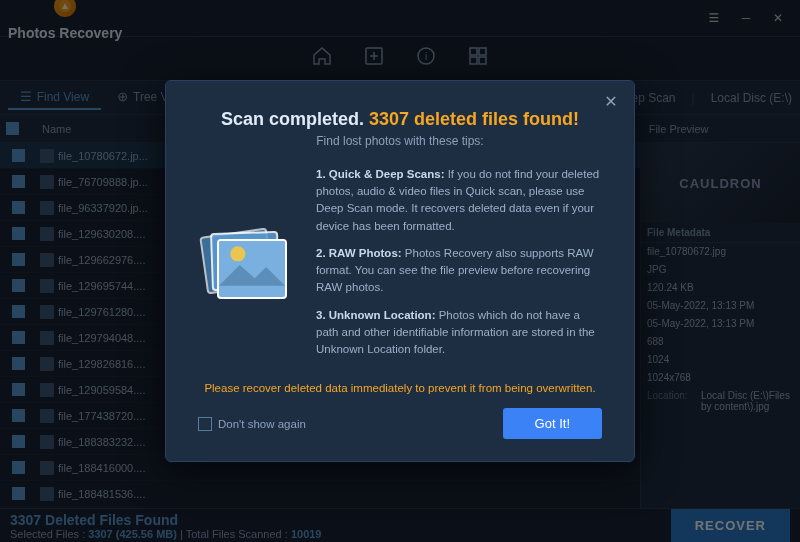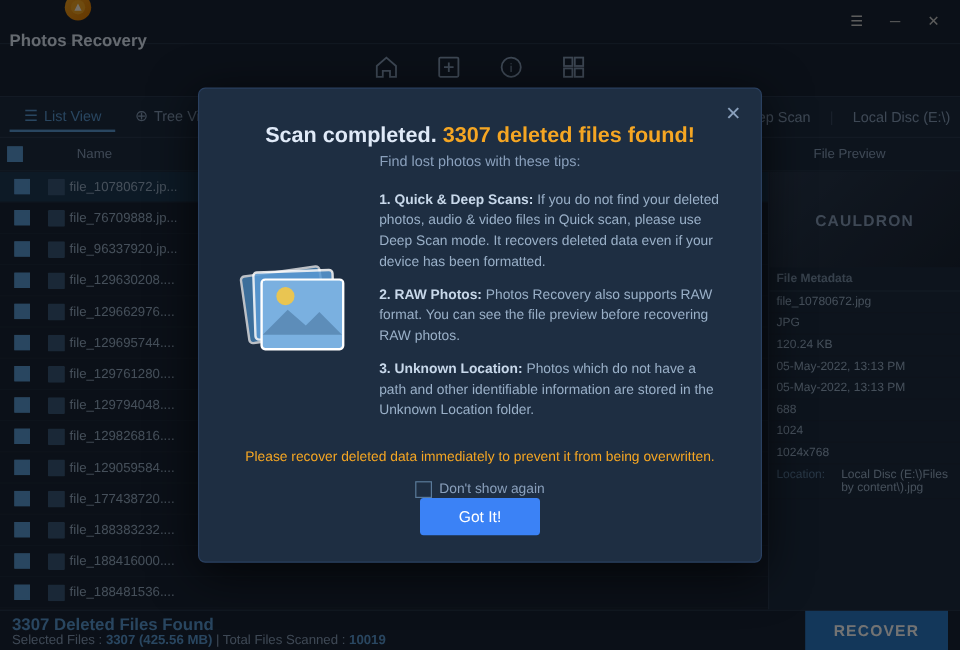--- a/index.html
+++ b/index.html
@@ -47,21 +47,20 @@
     .tab-bar-right span { cursor: pointer; }
     .tab-bar-right .sep { color: #3a4a60; }
 
     
     .col-header {
       display: grid;
       grid-template-columns: 36px 300px 1fr 1fr 1fr;
       background: #1e2e42; height: 28px; align-items: center;
       border-bottom: 1px solid #2a3a50; font-size: 11px; color: #8aa0bc;
       padding: 0 2px;
-      gap: 22px;
     }
     .col-header div { padding: 0 4px; display: flex; align-items: center; gap: 3px; }
 
     
     .file-list { background: #1a2535; overflow: hidden; }
     .file-row {
       display: grid; grid-template-columns: 36px 300px 1fr 1fr 1fr;
       height: 26px; align-items: center; font-size: 11px;
       border-bottom: 1px solid #1e2b3c; color: #9ab0c8;
     }
@@ -129,21 +128,21 @@
       position: absolute; border-radius: 4px; border: 2px solid white;
       background: linear-gradient(135deg, #5b9bd5, #3a7ac0);
     }
     .photo-card-back { width: 68px; height: 58px; top: 5px; left: 0; transform: rotate(-8deg); opacity: 0.7; background: #4a8ac0; }
     .photo-card-mid { width: 68px; height: 58px; top: 5px; left: 8px; transform: rotate(-2deg); opacity: 0.85; background: #5b9bd5; }
     .photo-card-front { width: 70px; height: 60px; top: 12px; left: 14px; background: #7ab0e0; display: flex; align-items: flex-end; justify-content: flex-start; overflow: hidden; }
     .modal-tips { flex: 1; }
     .tip { margin-bottom: 10px; font-size: 11.5px; color: #9ab0c8; line-height: 1.5; }
     .tip strong { color: #c8d8ea; }
     .modal-warning { text-align: center; color: #f5a623; font-size: 11.5px; margin-bottom: 14px; }
-    .modal-footer { display: flex; align-items: center; justify-content: space-between; flex-direction: column; }
+    .modal-footer { display: flex; align-items: center; justify-content: space-between; }
     .dont-show { display: flex; align-items: center; gap: 6px; font-size: 11.5px; color: #8aa0bc; cursor: pointer; }
     .dont-show-cb { width: 14px; height: 14px; border: 1px solid #5a7a9a; background: transparent; display: inline-block; }
     .got-it-btn {
       background: #3b82f6; color: white; border: none; padding: 8px 32px;
       font-size: 13px; border-radius: 3px; cursor: pointer; font-weight: 500;
     }
 
     
     .preview-cauldron { font-size: 13px; font-weight: bold; color: #8aa0bc; letter-spacing: 1px; }
   </style>
@@ -192,21 +191,21 @@
         <rect x="3" y="12" width="7" height="7" stroke="#8aa0bc" stroke-width="1.5"></rect>
         <rect x="12" y="12" width="7" height="7" stroke="#8aa0bc" stroke-width="1.5"></rect>
       </svg>
   </span>
 </div>
 
 <div class="tab-bar">
   <div class="tab-bar-left">
     <div class="tab active">
       <span class="tab-icon">☰</span>
-      <span>List View</span>
+      <span>Find View</span>
     </div>
     <div class="tab">
       <span class="tab-icon">⊕</span>
       <span>Tree View</span>
     </div>
   </div>
   <div class="tab-bar-right">
     <span>Deep Scan</span>
     <span class="sep">|</span>
     <span>Local Disc (E:\)</span>

